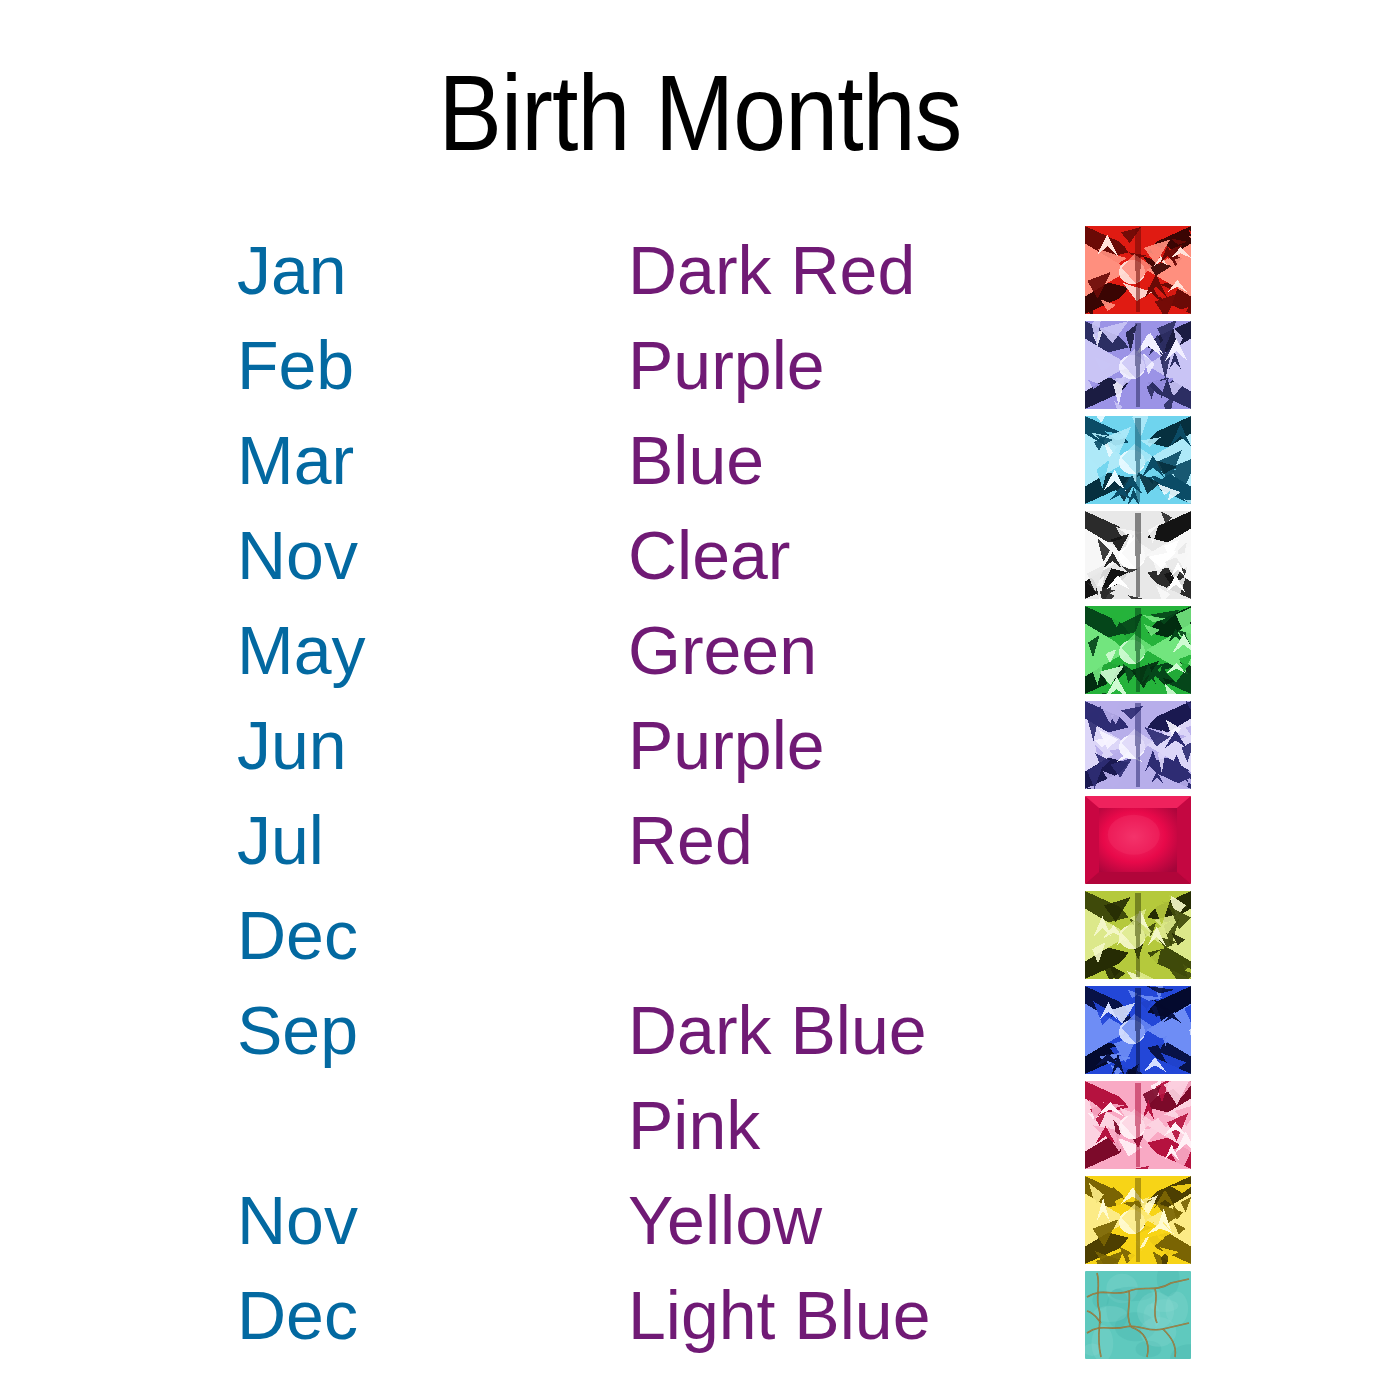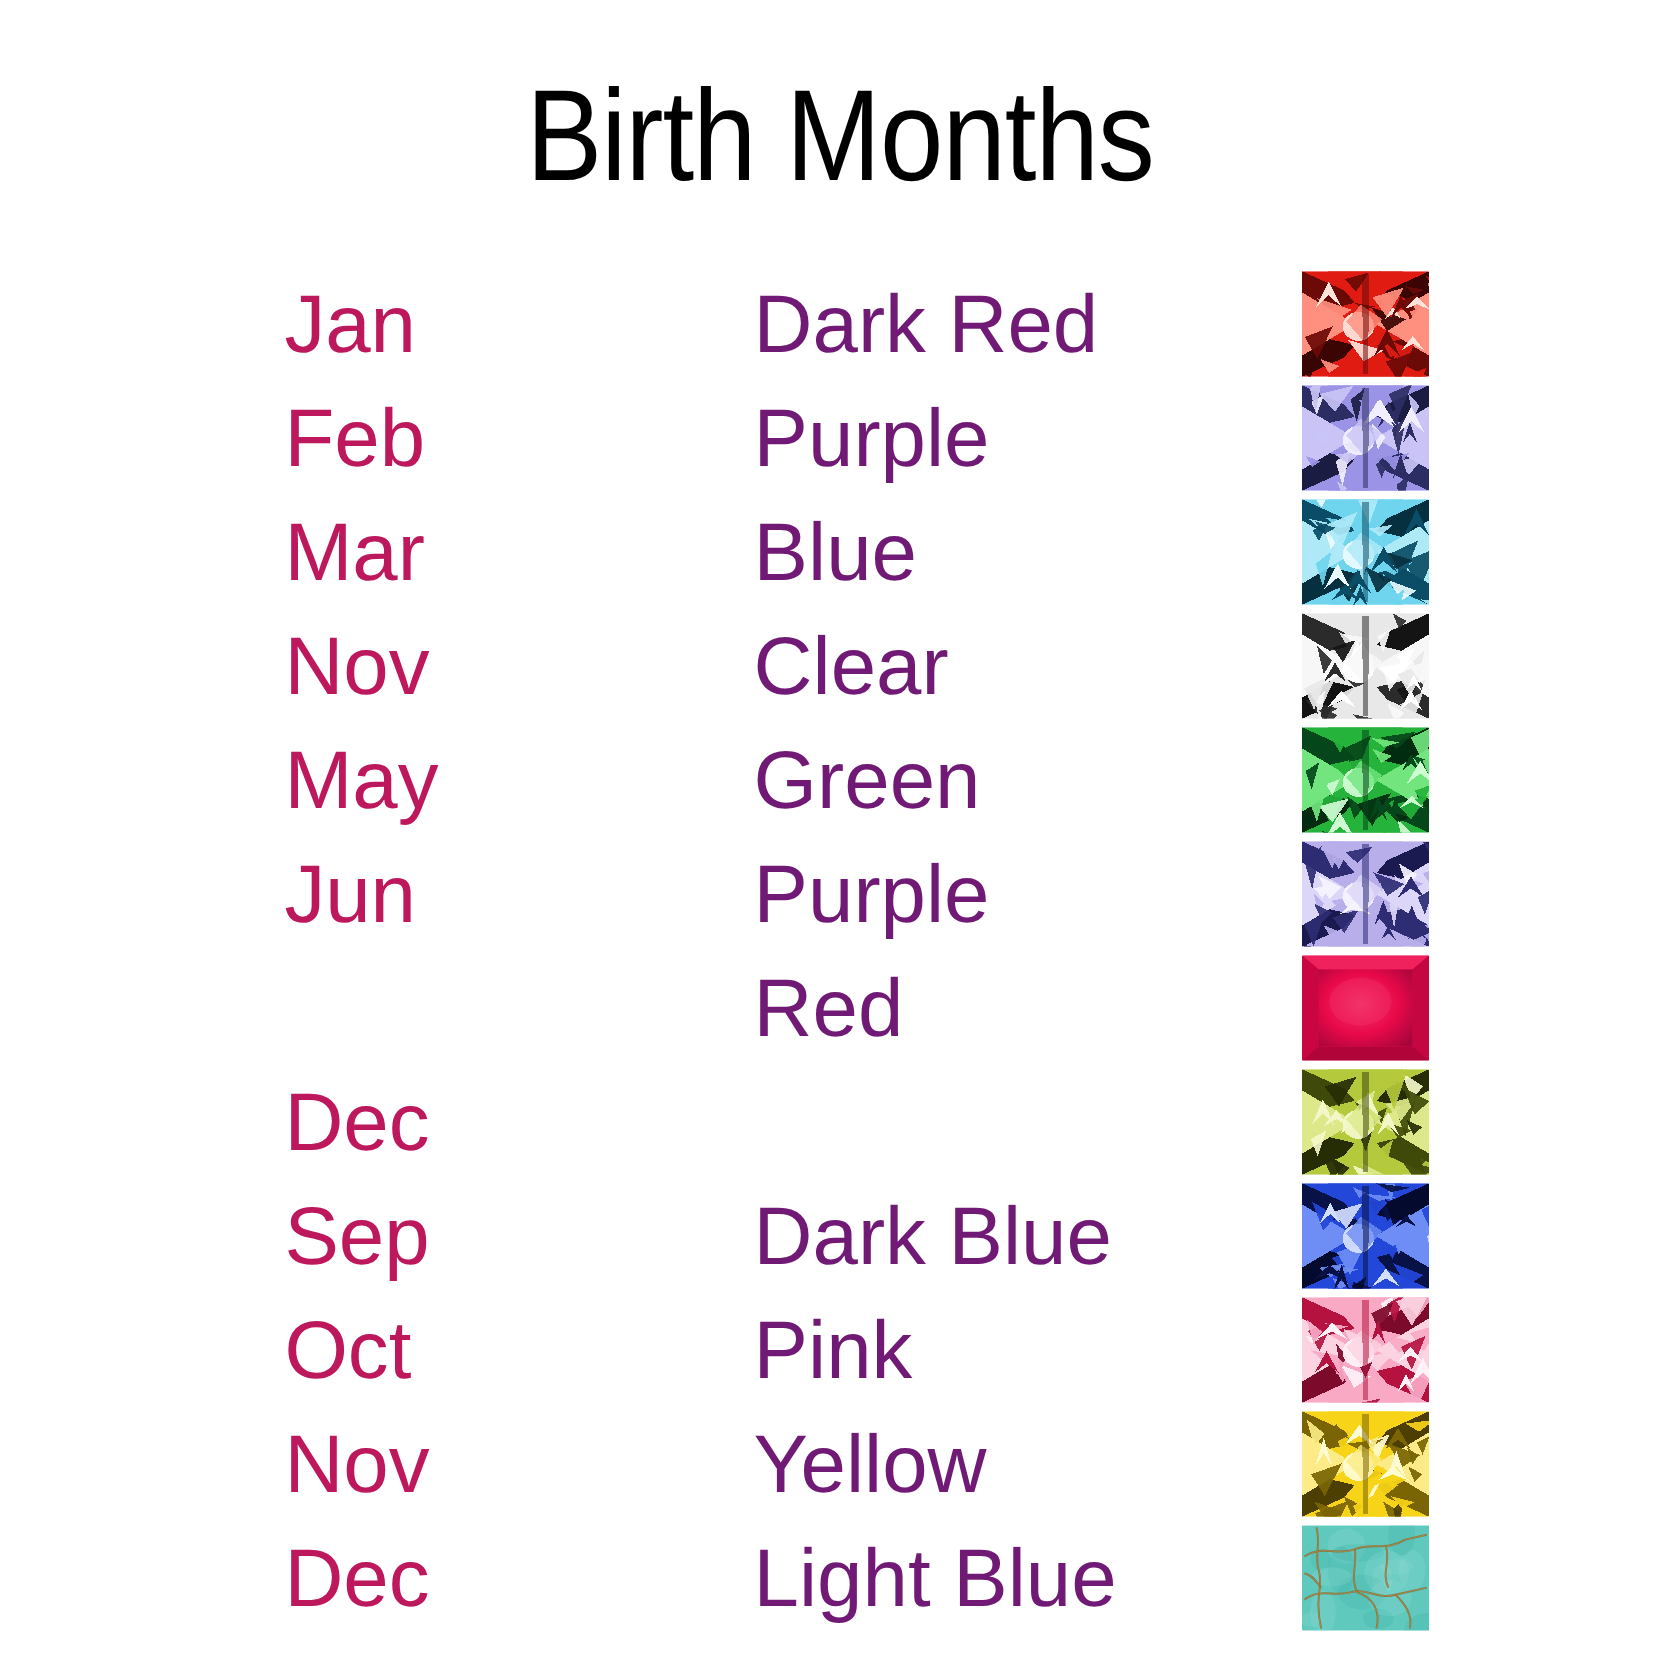--- a/index.html
+++ b/index.html
@@ -36,21 +36,21 @@
     height:95px;
     width:1400px;
   }
   .month{
     position:absolute;
     left:237px;
     top:0;
     height:95px;
     line-height:88px;
     font-size:68px;
-    color:#be185d;
+    color:#0369a1;
     white-space:nowrap;
   }
   .colorname{
     position:absolute;
     left:628px;
     top:0;
     height:95px;
     line-height:88px;
     font-size:68px;
     color:#701a75;
@@ -400,20 +400,21 @@
               <polygon points="88.12013031550069,81.73094993141288 96.23762002743484,70.92178497942386 104.355109739369,81.73094993141288 96.23762002743484,76.86682570301782" fill="#2E2C73"></polygon>
               <polygon points="30.882175925925928,61.17608024691358 44.23440500685871,49.822890946502056 57.586634087791495,61.17608024691358 44.23440500685871,56.0671450617284" fill="#F6F4FF"></polygon>
               <ellipse cx="47" cy="46" rx="13" ry="12" fill="#F6F4FF" opacity="0.95"></ellipse>
               <polygon points="49,28 67,40 51,58 37,42" fill="#DCD6F8" opacity="0.8"></polygon>
               <polygon points="50,2 56,2 55,86 51,86" fill="#2E2C73" opacity="0.55"></polygon>
             </svg>
           </div>
         </div>
       </div>
       <div class="row">
+        <div class="month">Jul</div>
         <div class="colorname">Red</div>
         <div class="gemcell">
           <div class="gem">
             <svg viewBox="0 0 106 88" preserveAspectRatio="none">
               <defs>
                 <radialGradient id="rg6" cx="45%" cy="45%" r="72%">
                   <stop offset="0%" stop-color="#F4336B"></stop>
                   <stop offset="55%" stop-color="#E8094A"></stop>
                   <stop offset="100%" stop-color="#A5053A"></stop>
                 </radialGradient>
@@ -530,21 +531,20 @@
               <polygon points="9.284765089163237,80.7906207133059 22.957913237311384,67.91800411522634 36.63106138545953,80.7906207133059 22.957913237311384,74.9979432441701" fill="#081247"></polygon>
               <polygon points="37.52674897119341,51.96414609053498 44.4778463648834,28.231147119341564 51.42894375857338,51.96414609053498 44.4778463648834,41.284296553497946" fill="#081247"></polygon>
               <ellipse cx="47" cy="46" rx="13" ry="12" fill="#D4DEFF" opacity="0.95"></ellipse>
               <polygon points="49,28 67,40 51,58 37,42" fill="#6E8DF5" opacity="0.8"></polygon>
               <polygon points="50,2 56,2 55,86 51,86" fill="#081247" opacity="0.55"></polygon>
             </svg>
           </div>
         </div>
       </div>
       <div class="row">
-        <div class="month">Oct</div>
         <div class="colorname">Pink</div>
         <div class="gemcell">
           <div class="gem">
             <svg viewBox="0 0 106 88" preserveAspectRatio="none" shape-rendering="crispEdges">
               <rect x="0" y="0" width="106" height="88" fill="#F9A9C4"></rect>
               <polygon points="0,0 53,24.200000000000003 0,36.96" fill="#B5123F"></polygon>
               <polygon points="106,0 53,24.200000000000003 106,36.96" fill="#7C0A2A"></polygon>
               <polygon points="0,88 53,63.8 0,51.04" fill="#7C0A2A"></polygon>
               <polygon points="106,88 53,63.8 106,51.04" fill="#B5123F"></polygon>
               <polygon points="0,17.6 44.519999999999996,44 0,70.4" fill="#FCD3E1"></polygon>

